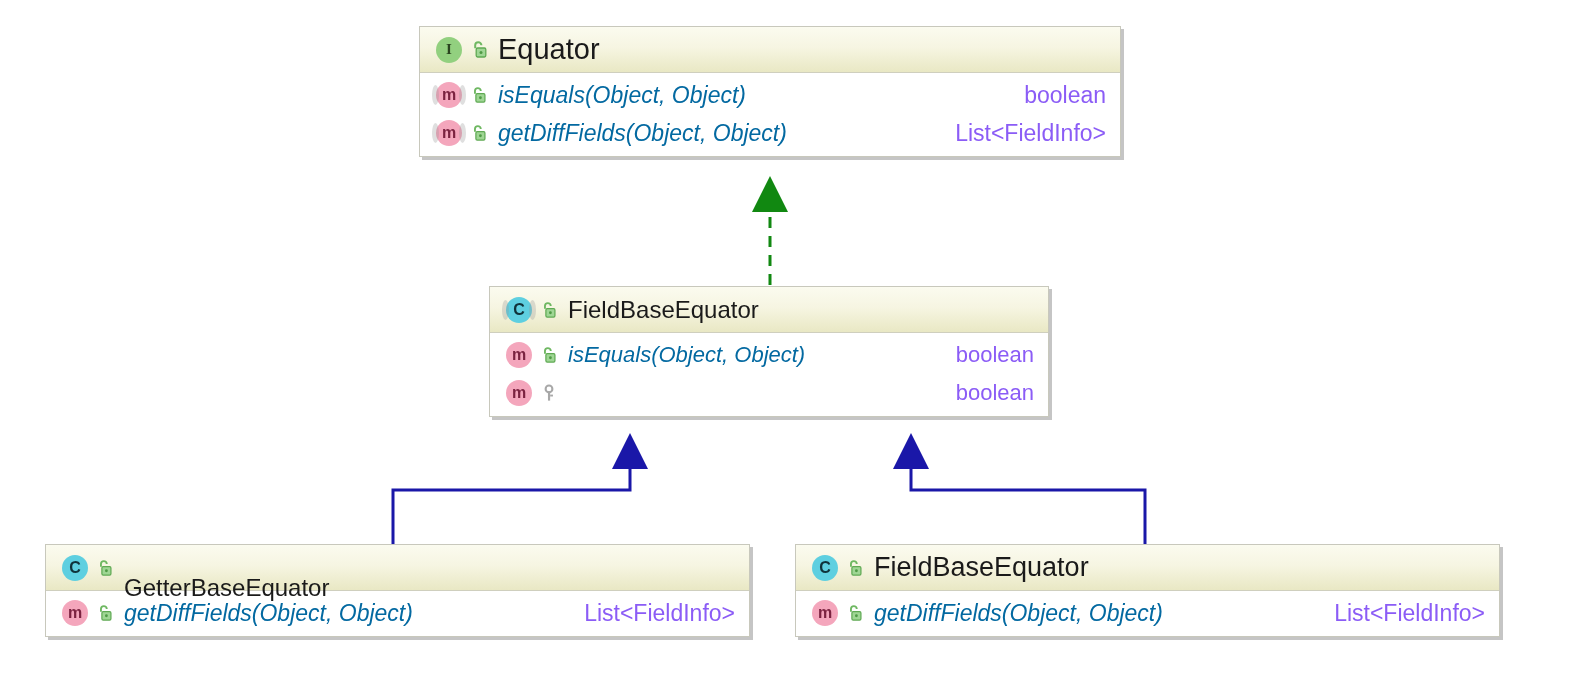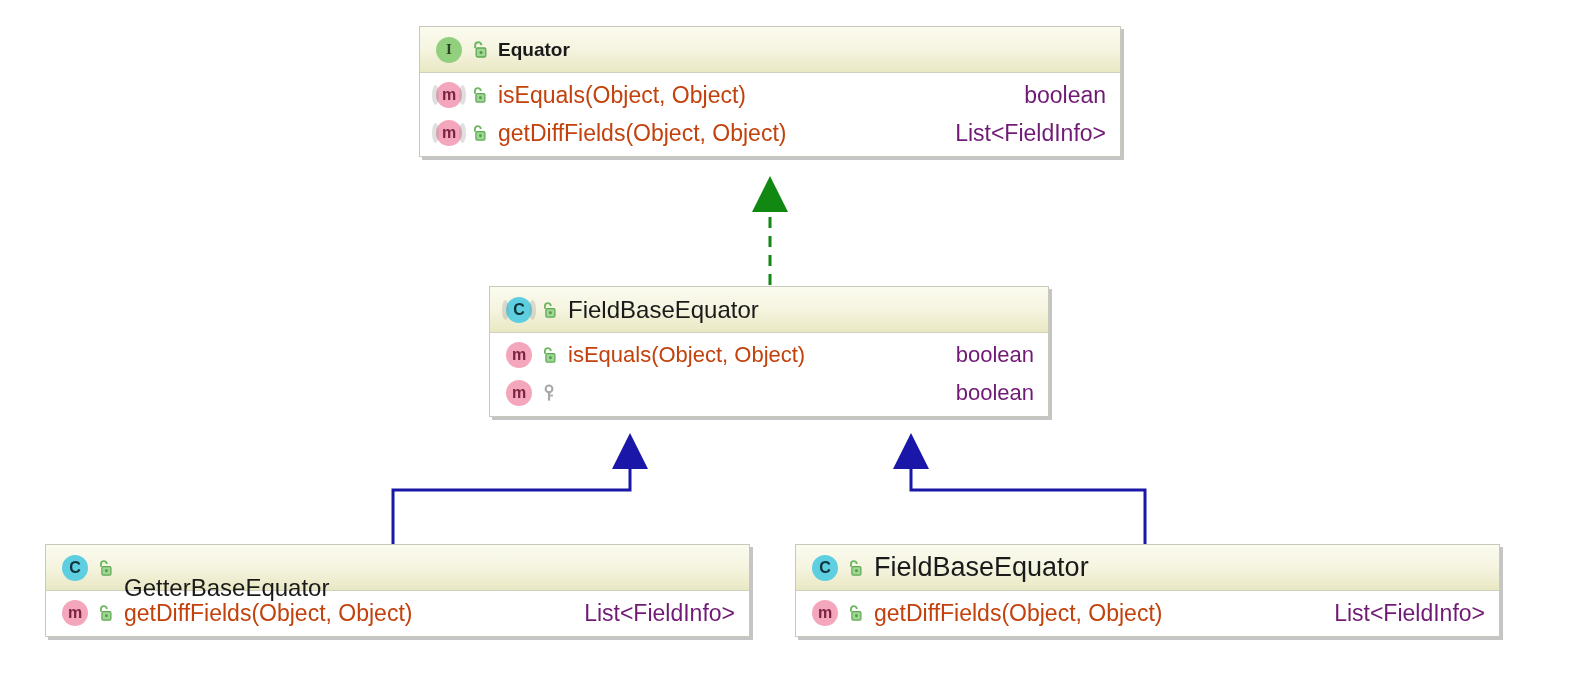--- a/index.html
+++ b/index.html
@@ -45,26 +45,27 @@
     padding: 3px 0 4px 0;
   }
   .uml-row {
     display: flex;
     align-items: center;
     box-sizing: border-box;
     padding: 0 14px 0 12px;
     height: 38px;
   }
   .member-sig {
-    color: #c2410c;
+    color: #0369a1;
     white-space: nowrap;
+    font-style: italic;
   }
   .member-type {
     margin-left: auto;
-    color: #701a75;
+    color: #8b5cf6;
     white-space: nowrap;
     padding-left: 26px;
   }
   .class-title {
     color: #1a1a1a;
     white-space: nowrap;
   }
 
   
   .badge {
@@ -159,21 +160,21 @@
       <span class="badge-wrap plain">
         <span class="badge badge-i">I</span>
       </span>
       <span class="vis">
         <svg width="17" height="19" viewBox="0 0 17 19">
           <path d="M4.2 8.2 V5.3 a3.1 3.1 0 0 1 6.2 0" fill="none" stroke="#6fb862" stroke-width="2"></path>
           <rect x="5.2" y="8.0" width="9.6" height="9.0" rx="1.4" fill="#9fd694" stroke="#5fa953" stroke-width="1.3"></rect>
           <circle cx="10" cy="12.4" r="1.5" fill="#4f9a45"></circle>
         </svg>
       </span>
-      <span class="class-title" style="font-size:19px;font-weight:bold;">Equator</span>
+      <span class="class-title" style="font-size:29px;">Equator</span>
     </div>
     <div class="uml-body">
       <div class="uml-row">
         <span class="badge-wrap">
           <span class="badge badge-m">m</span>
         </span>
         <span class="vis">
           <svg width="16" height="18" viewBox="0 0 17 19">
             <path d="M4.2 8.2 V5.3 a3.1 3.1 0 0 1 6.2 0" fill="none" stroke="#6fb862" stroke-width="2"></path>
             <rect x="5.2" y="8.0" width="9.6" height="9.0" rx="1.4" fill="#9fd694" stroke="#5fa953" stroke-width="1.3"></rect>

